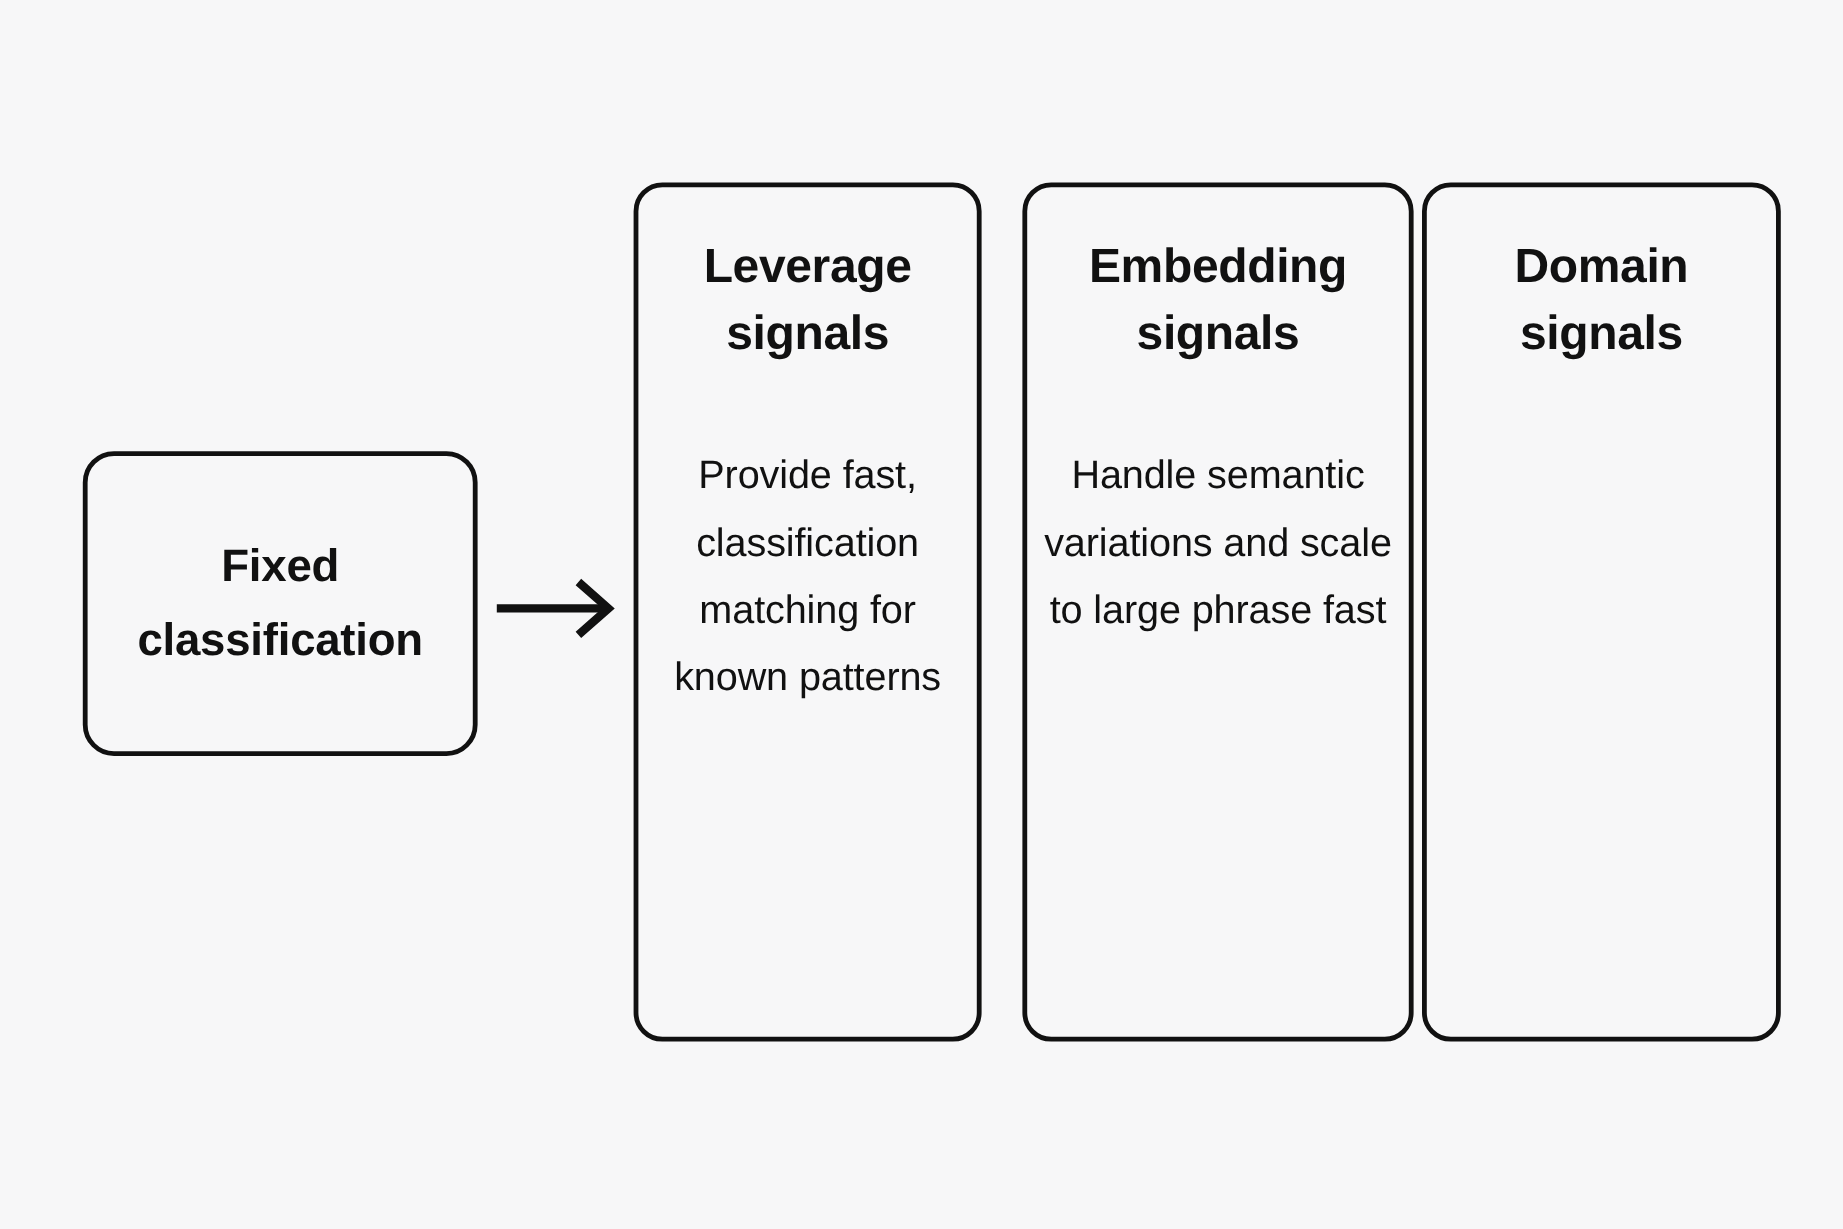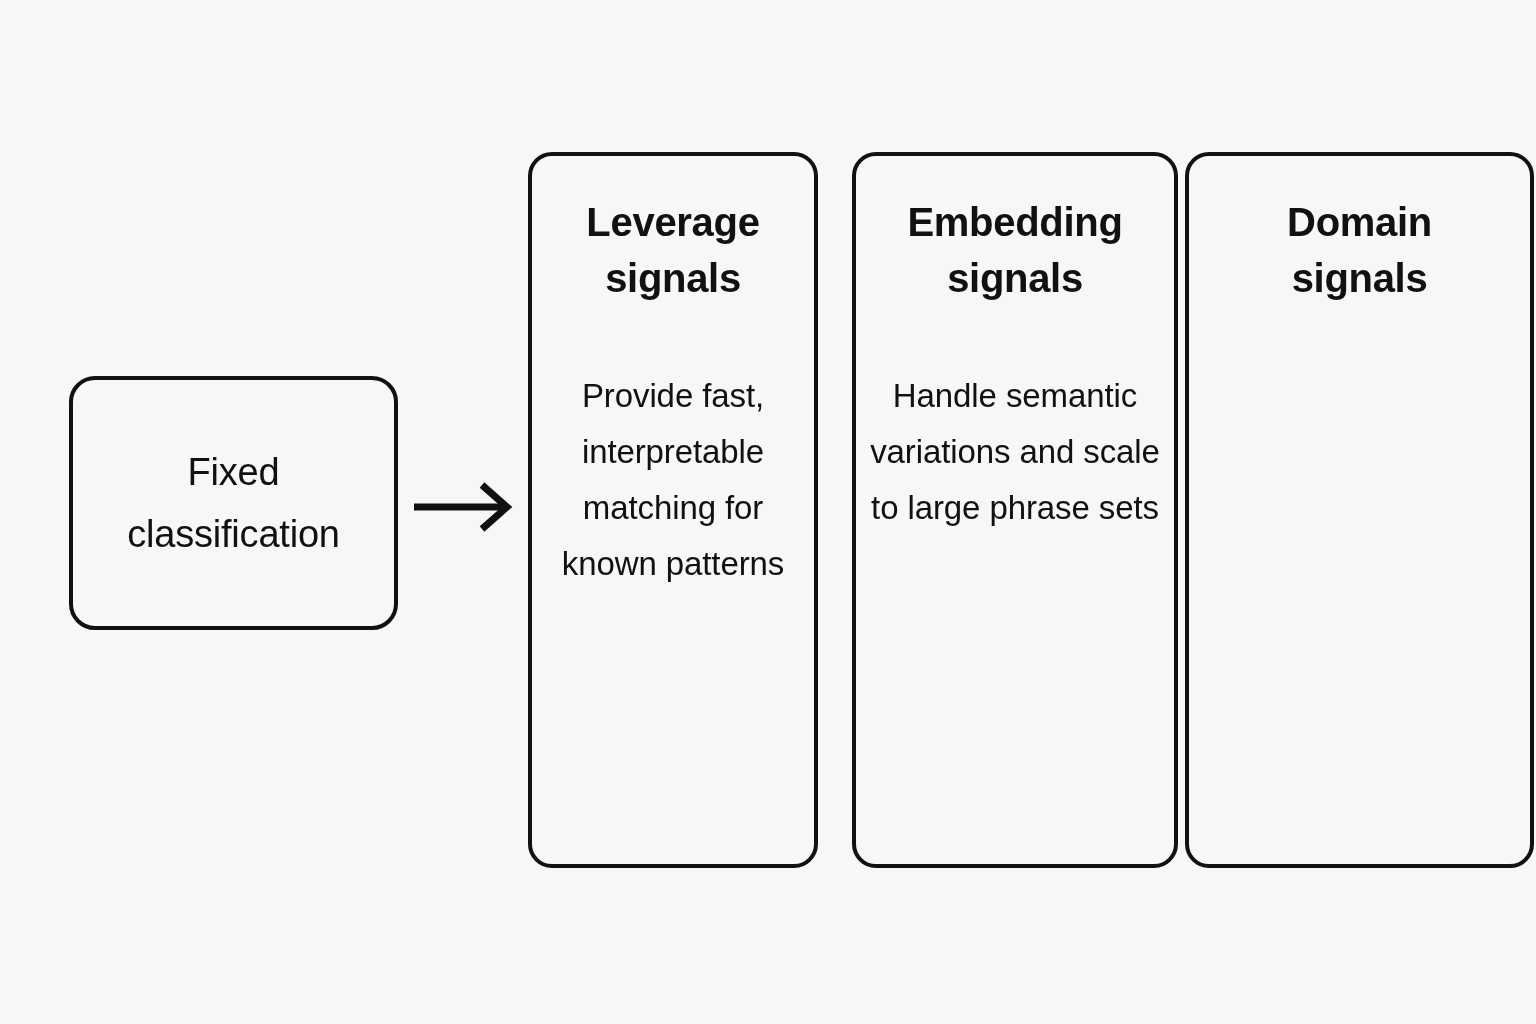--- a/index.html
+++ b/index.html
@@ -31,21 +31,21 @@
     border: 4px solid #111111;
     border-radius: 26px;
     background: #f7f7f8;
     display: flex;
     align-items: center;
     justify-content: center;
     text-align: center;
   }
   .source-label {
     font-size: 38px;
-    font-weight: normal;
+    font-weight: bold;
     line-height: 62px;
     color: #111111;
     letter-spacing: -0.2px;
     padding: 0 10px;
     white-space: pre-line;
   }
 
   
   .arrow {
     position: absolute;
@@ -64,21 +64,21 @@
     border: 4px solid #111111;
     border-radius: 24px;
     background: #f7f7f8;
     display: flex;
     flex-direction: column;
     align-items: center;
     padding: 38px 14px 0 14px;
   }
   .card-1 { left: 528px;  width: 290px; }
   .card-2 { left: 852px;  width: 326px; }
-  .card-3 { left: 1185px; width: 349px; }
+  .card-3 { left: 1185px; width: 299px; }
 
   .card-title {
     font-size: 40px;
     font-weight: bold;
     line-height: 56px;
     color: #111111;
     text-align: center;
     letter-spacing: -0.3px;
     white-space: pre-line;
   }
@@ -106,27 +106,27 @@
   <div class="arrow">
     <svg width="106" height="58" viewBox="0 0 106 58" fill="none" aria-hidden="true">
       <path d="M4 29 H92" stroke="#111111" stroke-width="7" stroke-linecap="butt"></path>
       <path d="M72 7 L97 29 L72 51" stroke="#111111" stroke-width="7" stroke-linecap="butt" stroke-linejoin="miter" fill="none"></path>
     </svg>
   </div>
 
   <div class="card card-1">
     <div class="card-title">Leverage
 signals</div>
-    <div class="card-body">Provide fast, interpretable matching for known patterns</div>
+    <div class="card-body">Provide fast, classification matching for known patterns</div>
   </div>
 
   <div class="card card-2">
     <div class="card-title">Embedding
 signals</div>
-    <div class="card-body">Handle semantic variations and scale to large phrase sets</div>
+    <div class="card-body">Handle semantic variations and scale to large phrase fast</div>
   </div>
 
   <div class="card card-3">
     <div class="card-title">Domain
 signals</div>
   </div>
 
 </div>
 
 </body></html>

